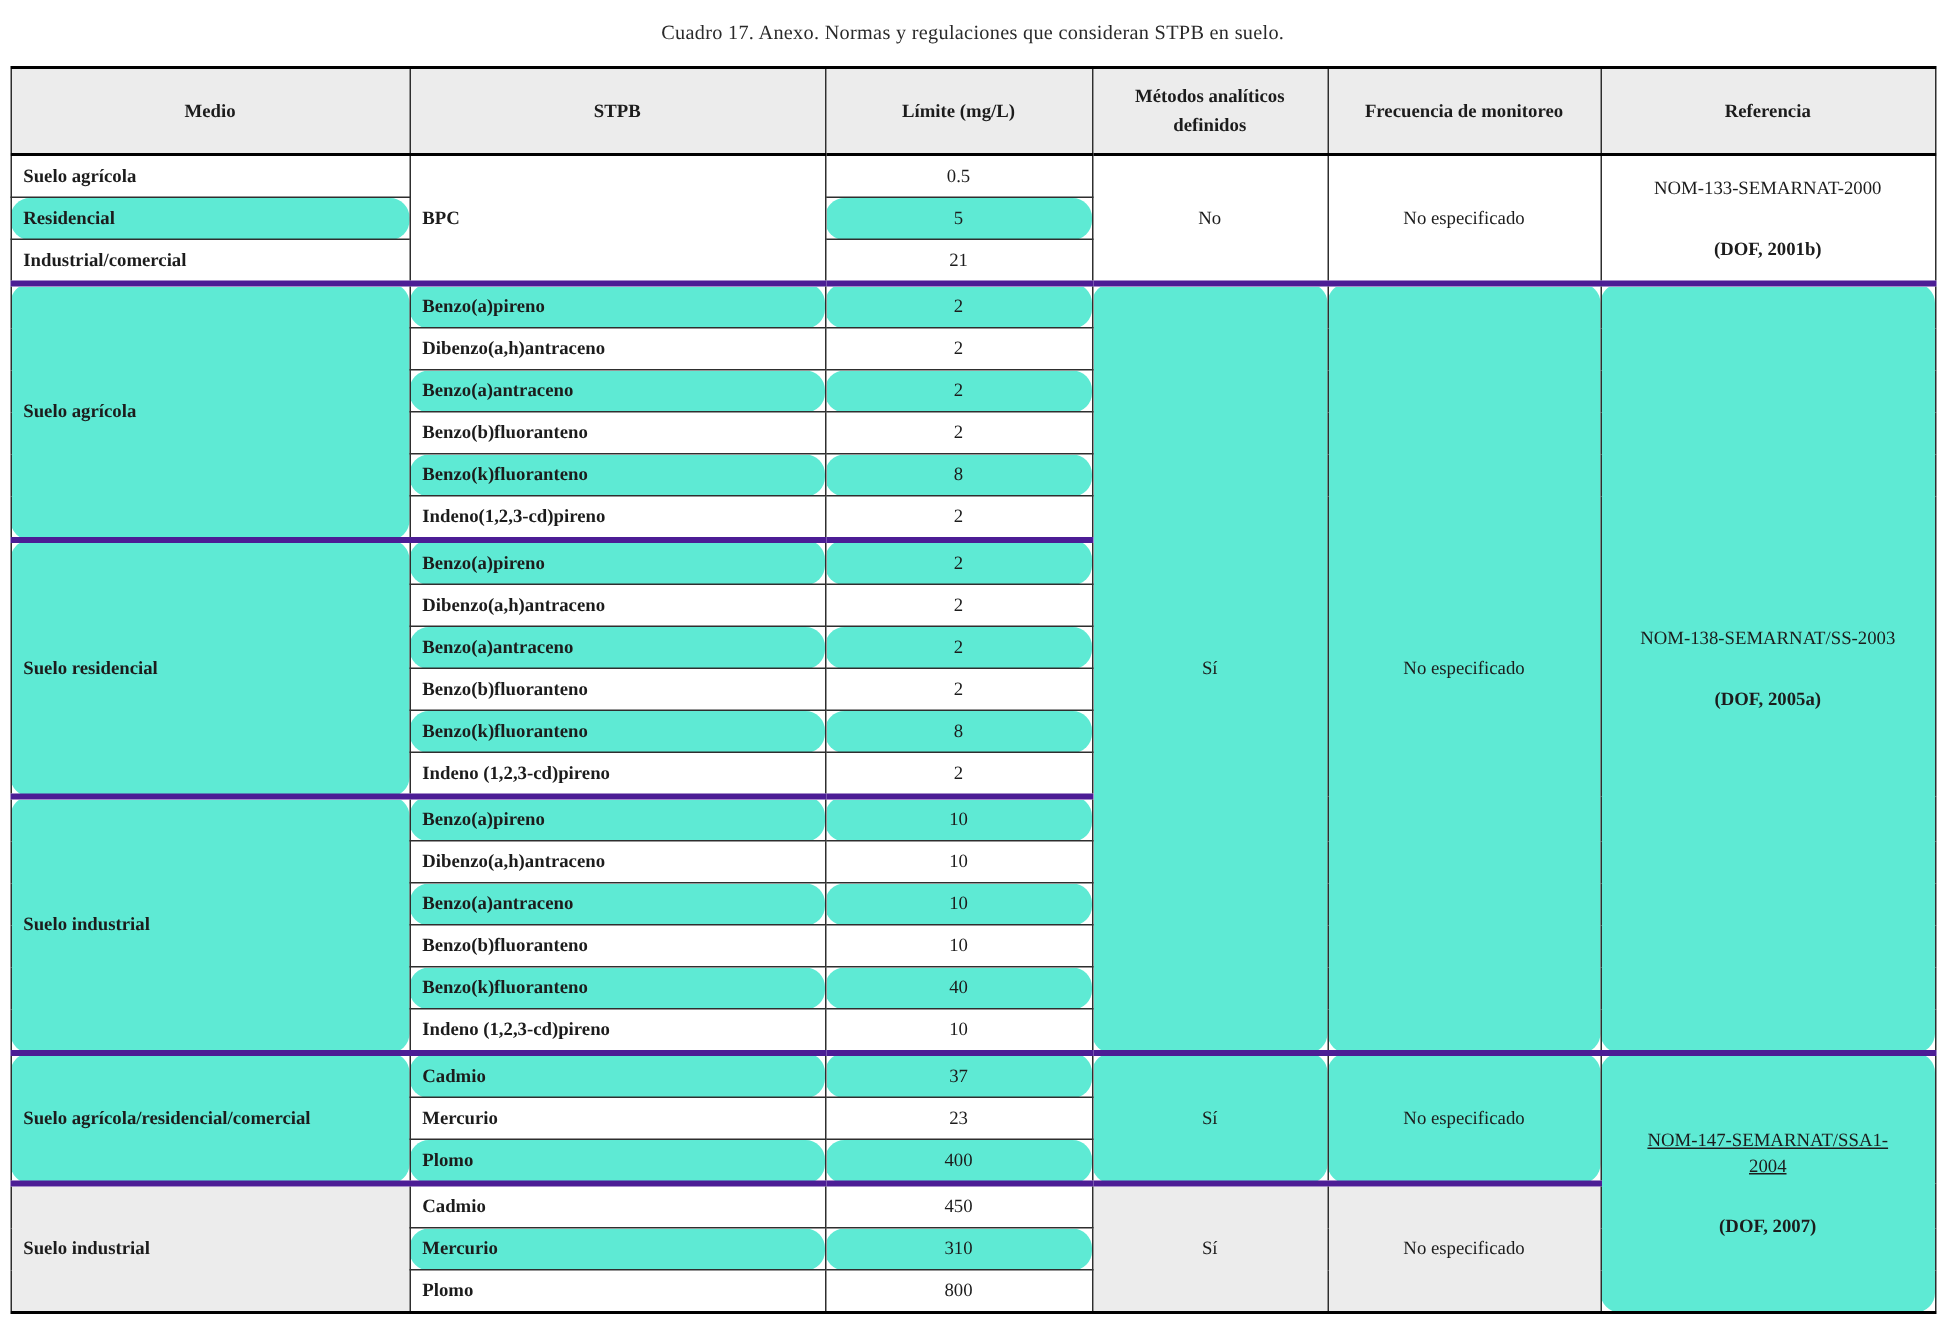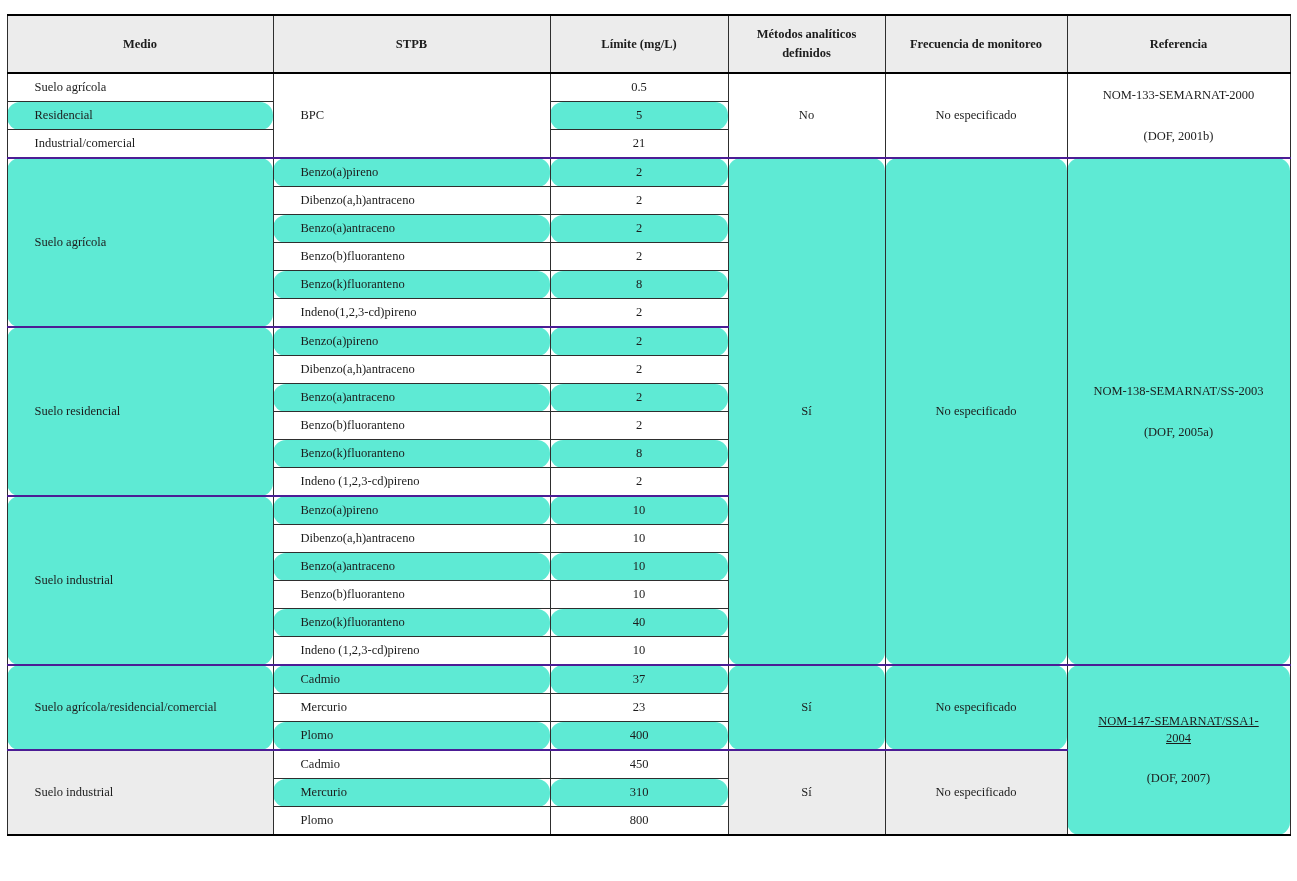--- a/index.html
+++ b/index.html
@@ -36,36 +36,37 @@
   }
   thead th{
     height:56px;
     background:#ececec;
     font-weight:bold;
     text-align:center;
     border-bottom:2px solid #000;
     line-height:1.5;
   }
   tbody td{height:27px;}
-  .cl{text-align:left;padding-left:27px;}
+  .cl{text-align:left;padding-left:8px;font-weight:bold;}
   .cc{text-align:center;}
   tr.g td{background:#5eead4;border-radius:13px;}
   td.mg{background:#ececec;}
   td.mw{background:#ffffff;}
-  td.bt{border-top:2px solid #4c1d95;}
+  td.bt{border-top:4px solid #4c1d95;}
   td.ref{line-height:1.35;margin-top:45px;}
   .refline{text-align:center;}
-  .refline + .refline{margin-top:24px;}
+  .refline + .refline{margin-top:24px;font-weight:bold;}
   .narrow{max-width:178px;margin-left:auto;margin-right:auto;text-decoration:underline;}
   .narrow + .refline{margin-top:24px;}
 </style>
 </head>
 <body>
 
 <div class="page">
+  <div class="caption">Cuadro 17. Anexo. Normas y regulaciones que consideran STPB en suelo.</div>
 
   <table class="norms">
     <colgroup>
       <col style="width:266px">
         <col style="width:277px">
         <col style="width:178px">
       <col style="width:157px">
         <col style="width:182px">
         <col style="width:223px">
     </colgroup>

